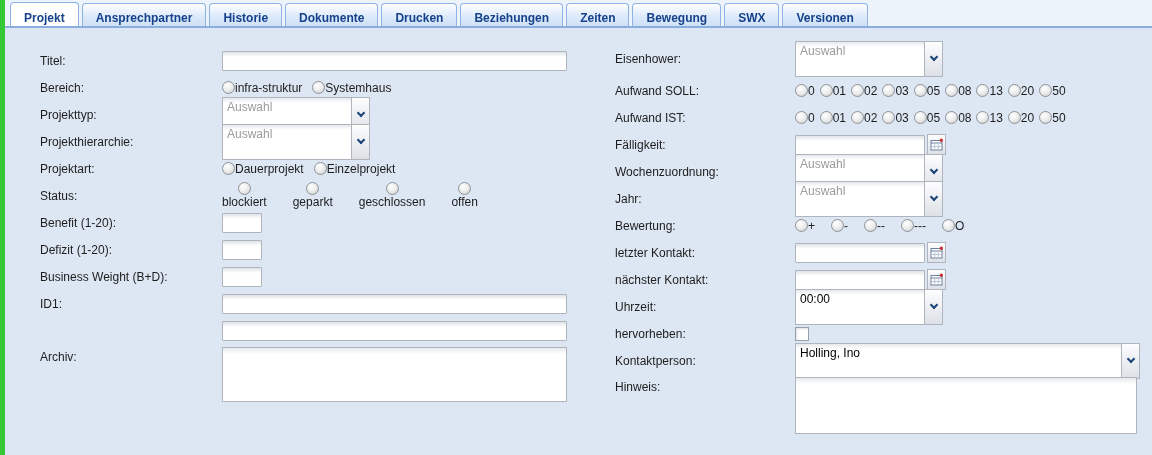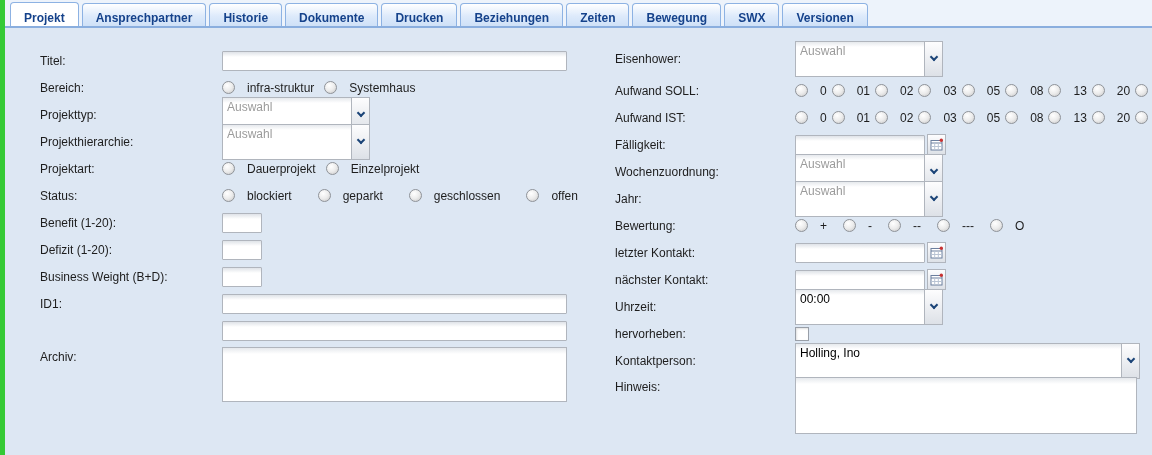--- a/index.html
+++ b/index.html
@@ -79,27 +79,27 @@
 
   
   .datefield { display:flex; align-items:center; }
   .datebtn {
     width:19px; height:21px; margin-left:2px; border:1px solid #b0b5bd;
     background:linear-gradient(to bottom,#fdfdfe,#dde1e7);
     display:flex; align-items:center; justify-content:center; cursor:pointer;
   }
 
   
-  .ritem { display:inline-flex; align-items:center; gap:12px; cursor:pointer; }
+  .ritem { display:inline-flex; align-items:center; gap:0; cursor:pointer; }
   .radio {
     width:13px; height:13px; border-radius:50%; border:1px solid #8f9399; flex-shrink:0;
     background:radial-gradient(circle at 38% 32%, #ffffff 0%, #ececec 50%, #c6c6c6 100%);
   }
   .gap10 > .ritem { margin-right:10px; }
-  .gap26 > .ritem { margin-right:26px; }
+  .gap26 > .ritem { margin-right:26px;flex-direction:column; }
   .gap5  > .ritem { margin-right:5px; }
   .gap16 > .ritem { margin-right:16px; }
   .checkbox {
     width:14px; height:14px; border:1px solid #999fa8; background:#fff;
     box-shadow:inset 1px 1px 2px rgba(0,0,0,.12); cursor:pointer;
   }
 </style>
 </head>
 <body>
 

